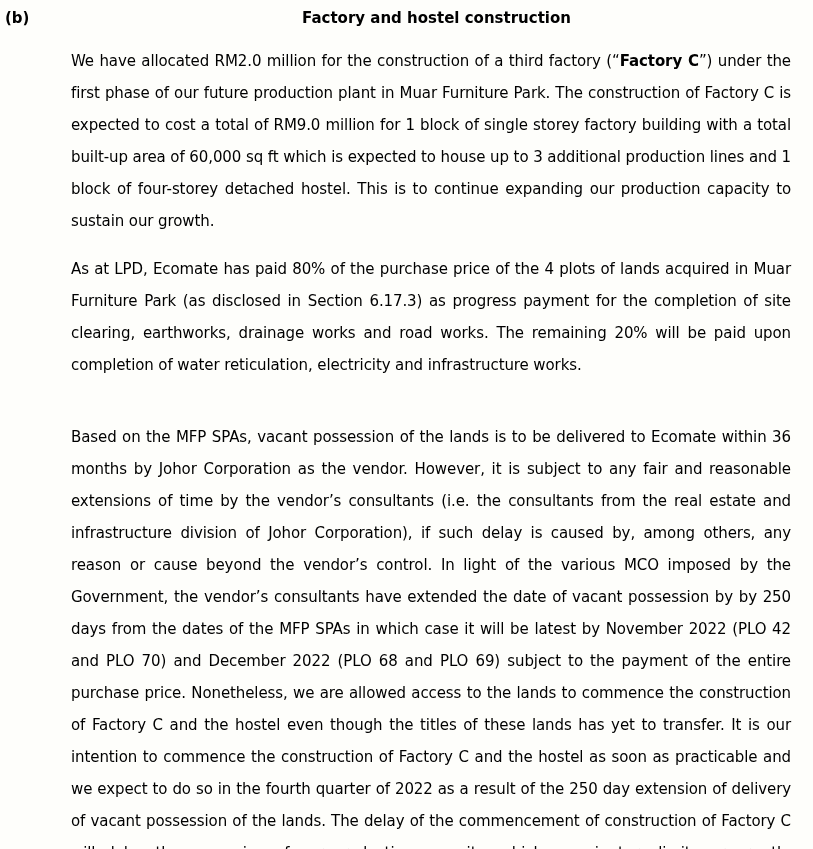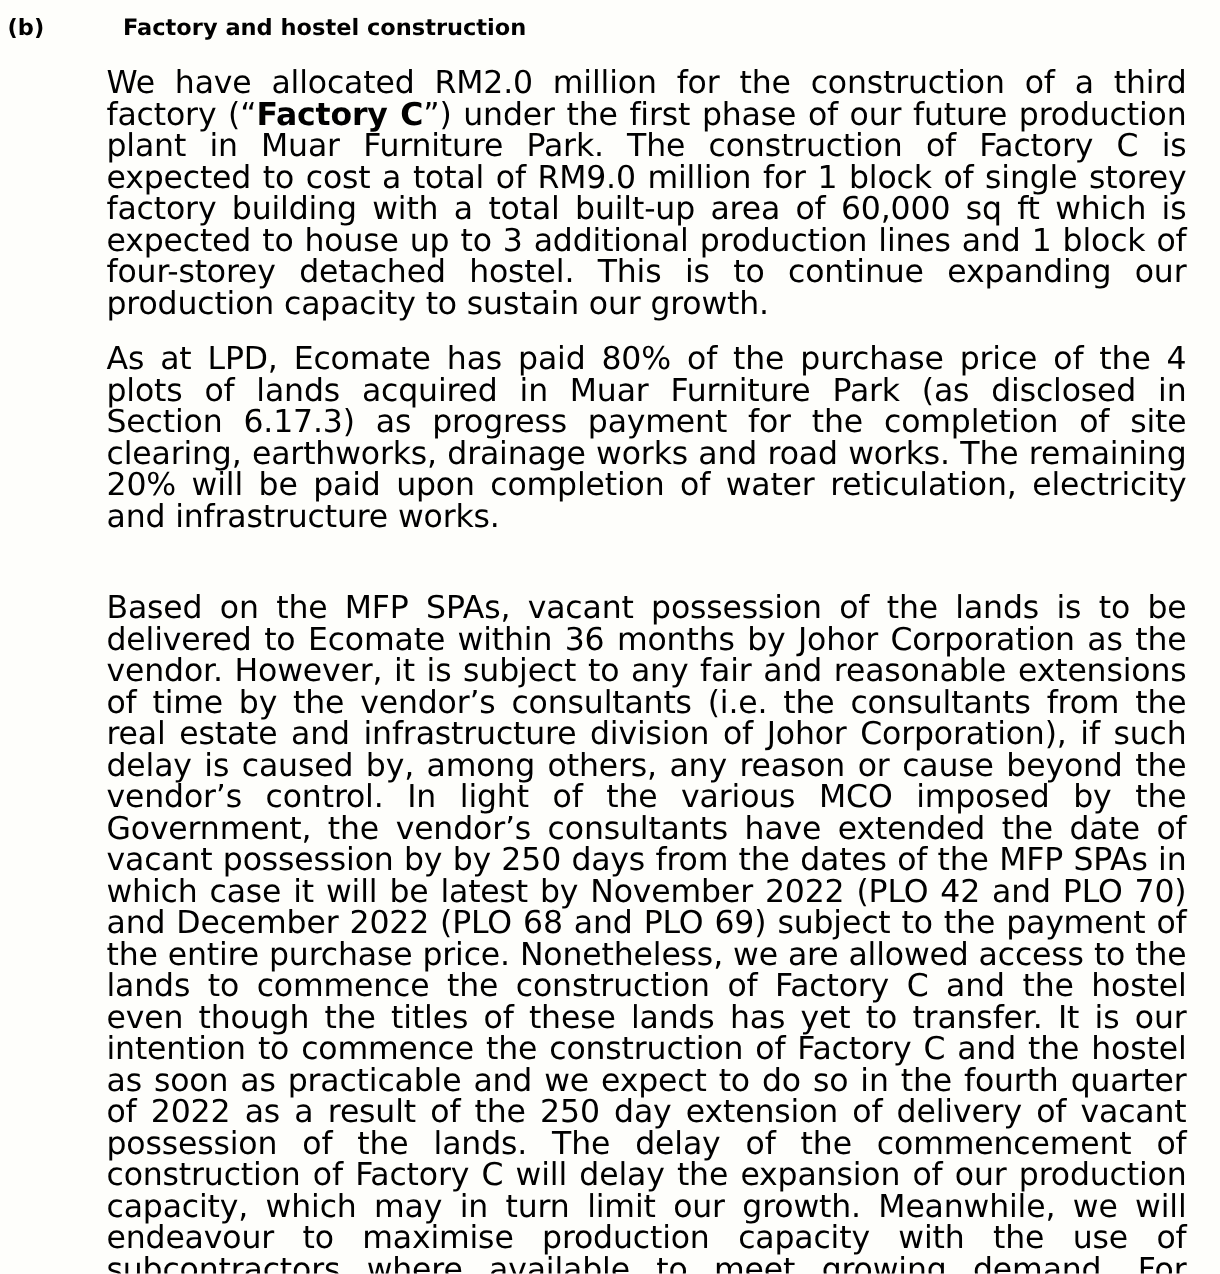--- a/index.html
+++ b/index.html
@@ -29,24 +29,25 @@
     font-weight: bold;
   }
   .section-body {
     width: 720px;
   }
   .heading {
     font-size: 15px;
     line-height: 23.4px;
     font-weight: bold;
     margin: 0 0 15px 11px;
+    text-align: center;
   }
   .para {
-    font-size: 21px;
-    line-height: 21px;
+    font-size: 15px;
+    line-height: 32px;
     text-align: justify;
     margin: 0 0 16px 0;
     letter-spacing: -0.1px;
   }
   .para:last-child { margin-bottom: 0; margin-top: 40px; }
   .b { font-weight: bold; }
 </style>
 </head>
 <body style="background: rgb(254, 254, 251); color: rgb(0, 0, 0);">
 

